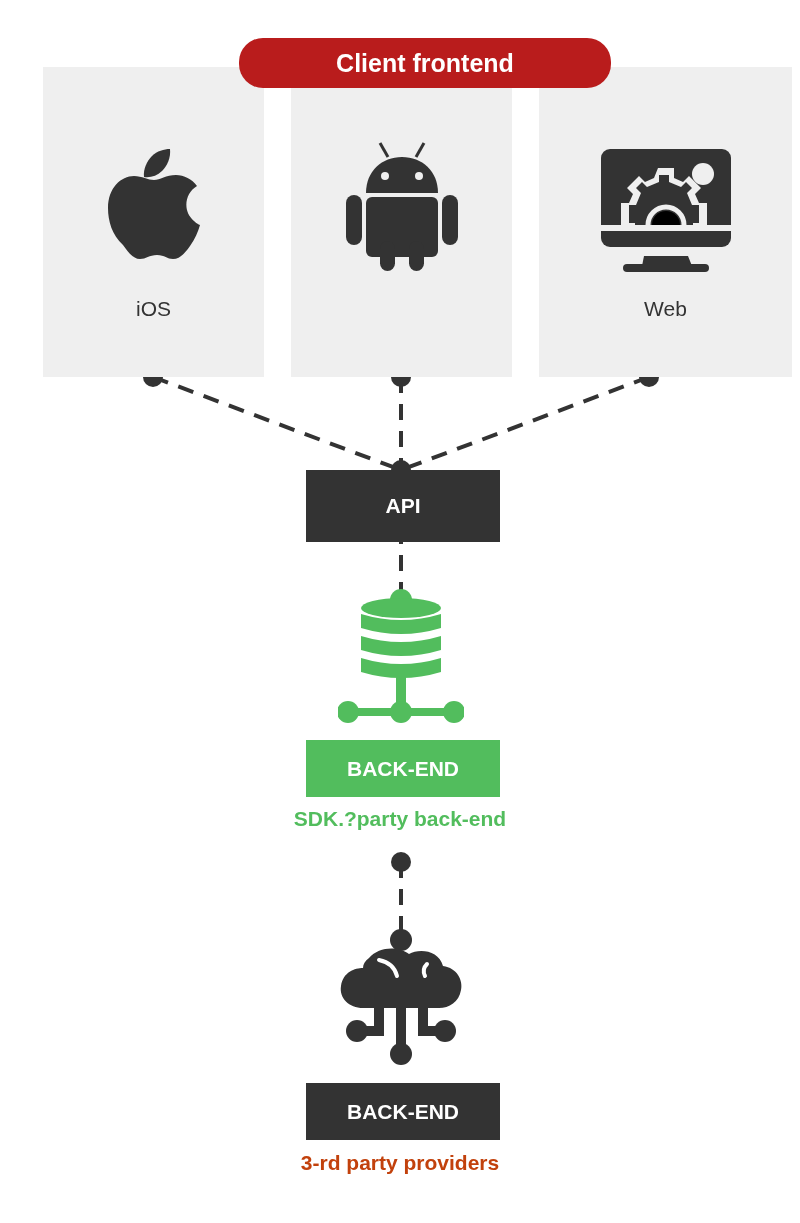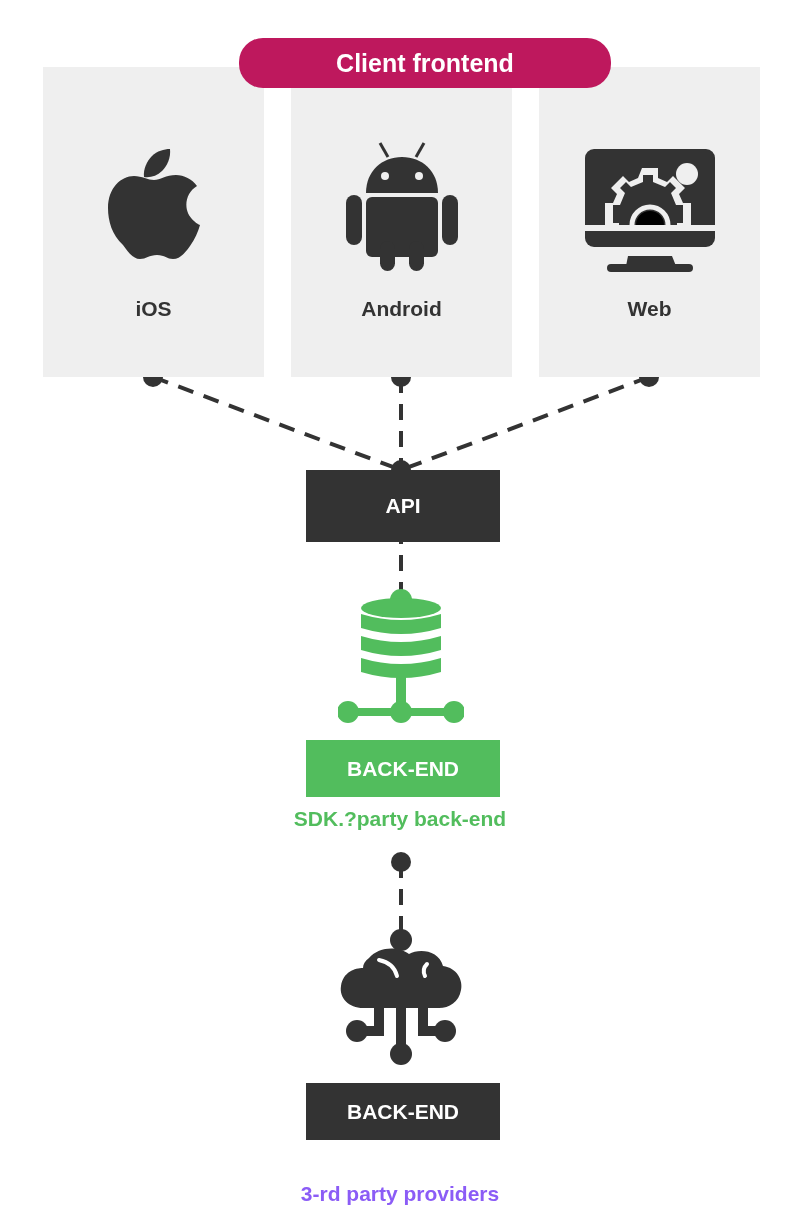--- a/index.html
+++ b/index.html
@@ -1,23 +1,23 @@
 <!DOCTYPE html>
 <html><head>
 <meta charset="utf-8">
 <style>
   html, body { margin: 0; padding: 0; background: #ffffff; }
   body { width: 800px; height: 1223px; position: relative; overflow: hidden;
          font-family: "Liberation Sans", sans-serif; }
   .card { position: absolute; top: 67px; width: 221px; height: 310px; background: #efefef; }
   .card .label { position: absolute; top: 230px; left: 0; right: 0; text-align: center;
-                 font-size: 21px; font-weight: bold; color: #333333; }
+                 font-size: 21px; font-weight: normal; color: #333333; }
   .card svg { position: absolute; left: 50%; transform: translateX(-50%); }
   .banner { position: absolute; left: 239px; top: 38px; width: 372px; height: 50px;
-            background: #be185d; color: #ffffff; font-size: 25px; font-weight: bold;
+            background: #b91c1c; color: #ffffff; font-size: 25px; font-weight: bold;
             display: flex; align-items: center; justify-content: center; border-radius: 24px; }
   .node { position: absolute; left: 306px; width: 194px; display: flex;
           align-items: center; justify-content: center; color: #ffffff;
           font-size: 21px; font-weight: bold; }
   .dark { background: #333333; }
   .green { background: #52bd5d; }
   .caption { position: absolute; left: 0; right: 0; text-align: center; font-size: 21px; font-weight: bold; }
   #connectors { position: absolute; left: 0; top: 0; }
 </style>
 </head>
@@ -57,24 +57,23 @@
       <path stroke="none" d="M20 52 C20 30 36 16 56 16 C76 16 92 30 92 52 Z"></path>
       <rect stroke="none" x="20" y="56" width="72" height="60" rx="6"></rect>
       <rect stroke="none" x="0" y="54" width="16" height="50" rx="8"></rect>
       <rect stroke="none" x="96" y="54" width="16" height="50" rx="8"></rect>
       <rect stroke="none" x="34" y="100" width="15" height="30" rx="7.5"></rect>
       <rect stroke="none" x="63" y="100" width="15" height="30" rx="7.5"></rect>
     </g>
     <circle cx="39" cy="35" r="4" fill="#efefef"></circle>
     <circle cx="73" cy="35" r="4" fill="#efefef"></circle>
   </svg>
-  <div class="label">Android</div>
 </div>
 
-<div class="card" style="left:539px;">
+<div class="card" style="left:539px;padding-left:32px;">
   <svg style="top:81px;" width="132" height="124" viewBox="0 0 132 124">
     <rect x="1" y="1" width="130" height="98" rx="9" fill="#333333"></rect>
     <rect x="1" y="77" width="130" height="6" fill="#efefef"></rect>
     <path d="M44 108 L88 108 L92 118 L42 118 Z" fill="#333333"></path>
     <rect x="23" y="116" width="86" height="8" rx="4" fill="#333333"></rect>
     <circle cx="103" cy="26" r="11" fill="#efefef"></circle>
     <path fill="#efefef" d="M58 20 h16 v10 l9 4 6-6 12 12-6 6 4 9 h8 v22 h-8 -6 v-2 h6 v-18 h-7 l-5-12 5-5-6-6-5 5-12-5 v-7 h-10 v7 l-12 5-5-5-6 6 5 5-5 12 h-7 v18 h6 v2 h-14 v-22 h8 l4-9-6-6 12-12 6 6 9-4 z"></path>
     <path fill="#000000" d="M52 77 A14 14 0 0 1 80 77 Z"></path>
     <path fill="none" stroke="#efefef" stroke-width="5" d="M48 77 A18 18 0 0 1 84 77"></path>
   </svg>
@@ -112,13 +111,13 @@
     <path d="M35 78 h10 v30 h-20 v-10 h10 z"></path>
     <circle cx="18" cy="103" r="11"></circle>
     <path d="M79 78 h10 v20 h10 v10 h-20 z"></path>
     <circle cx="106" cy="103" r="11"></circle>
   </g>
   <path d="M40 32 C50 34 56 40 58 48" stroke="#ffffff" stroke-width="4" fill="none" stroke-linecap="round"></path>
   <path d="M88 36 C84 40 84 44 86 48" stroke="#ffffff" stroke-width="4" fill="none" stroke-linecap="round"></path>
 </svg>
 
 <div class="node dark" style="top:1083px;height:57px;">BACK-END</div>
-<div class="caption" style="top:1151px;color:#8b5cf6;margin-top:31px;">3-rd party providers</div>
+<div class="caption" style="top:1151px;color:#c2410c;">3-rd party providers</div>
 
 </body></html>

